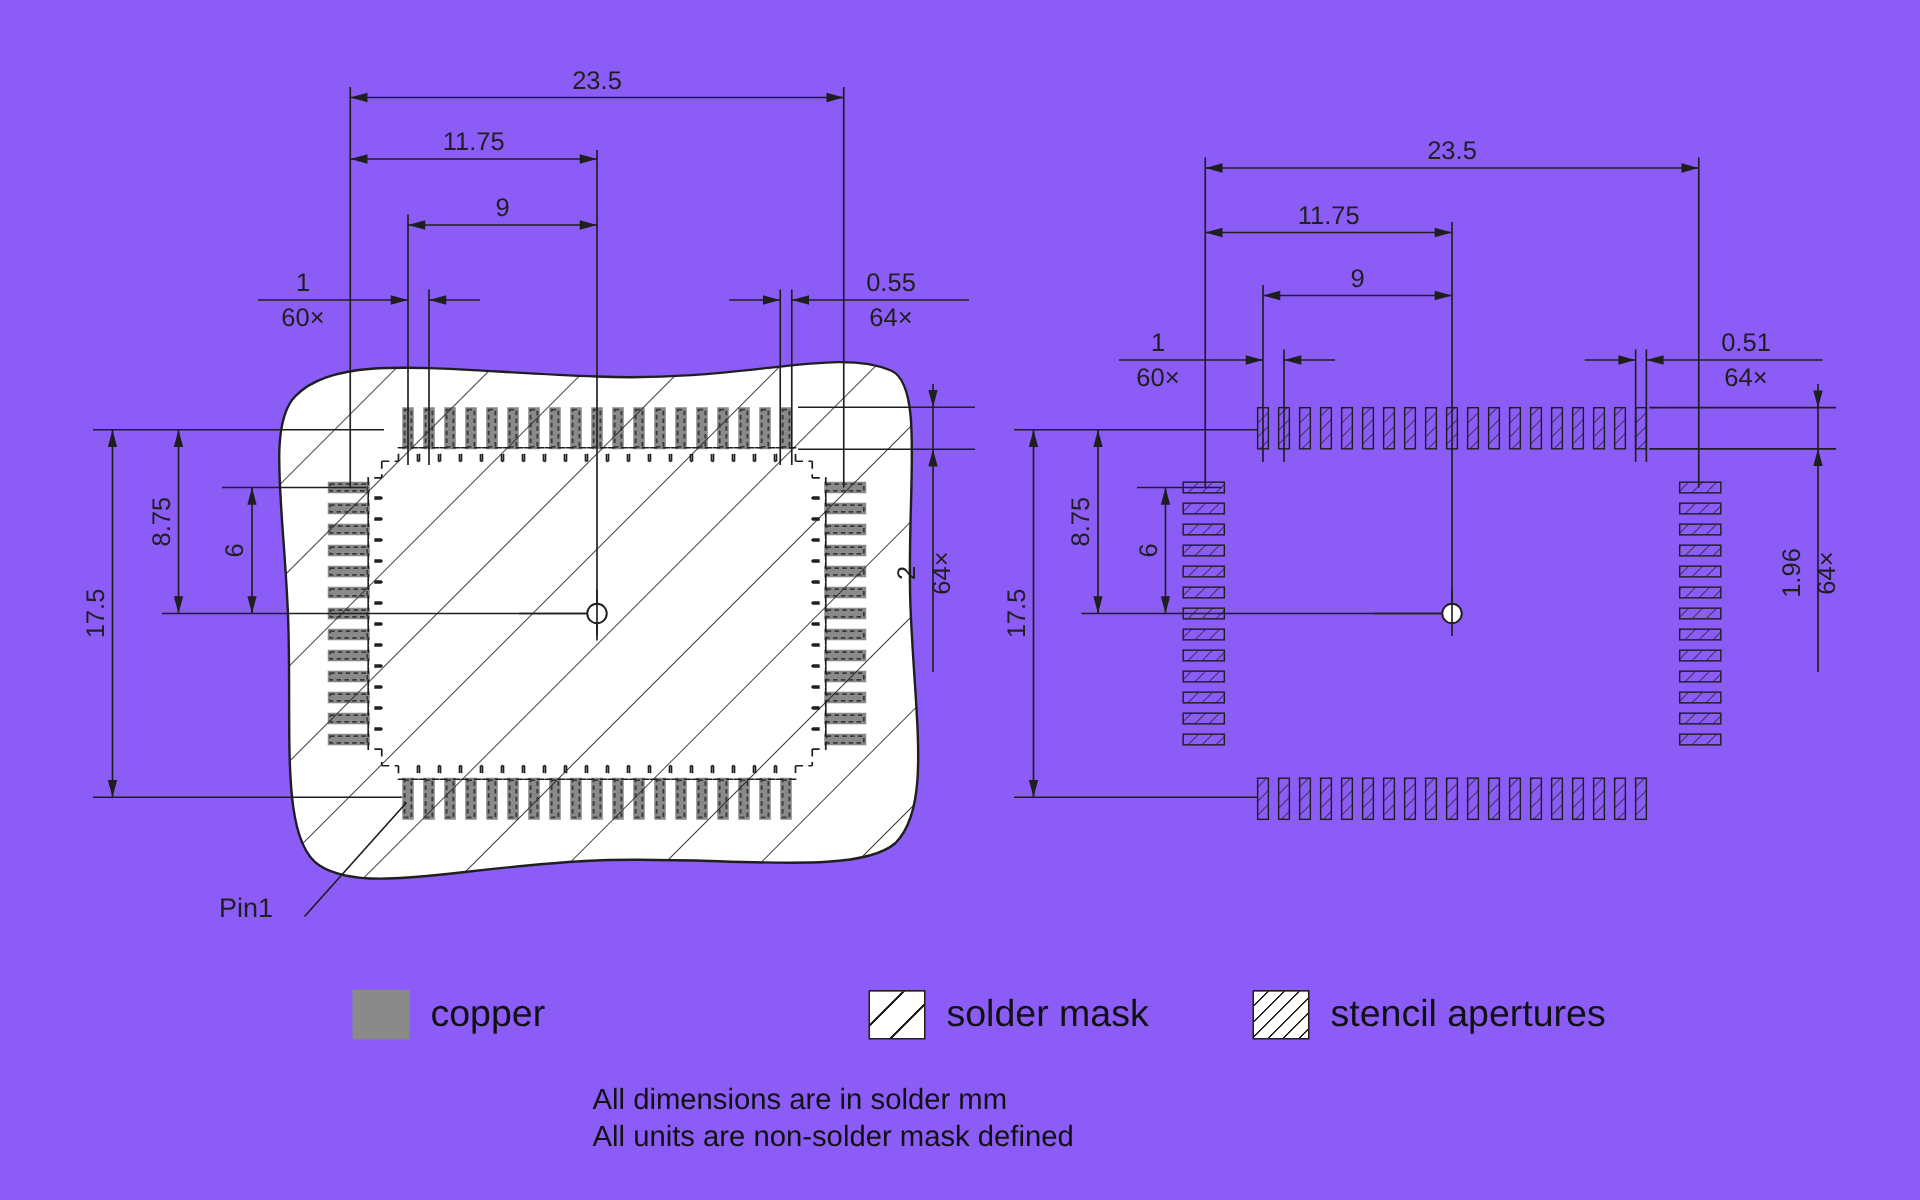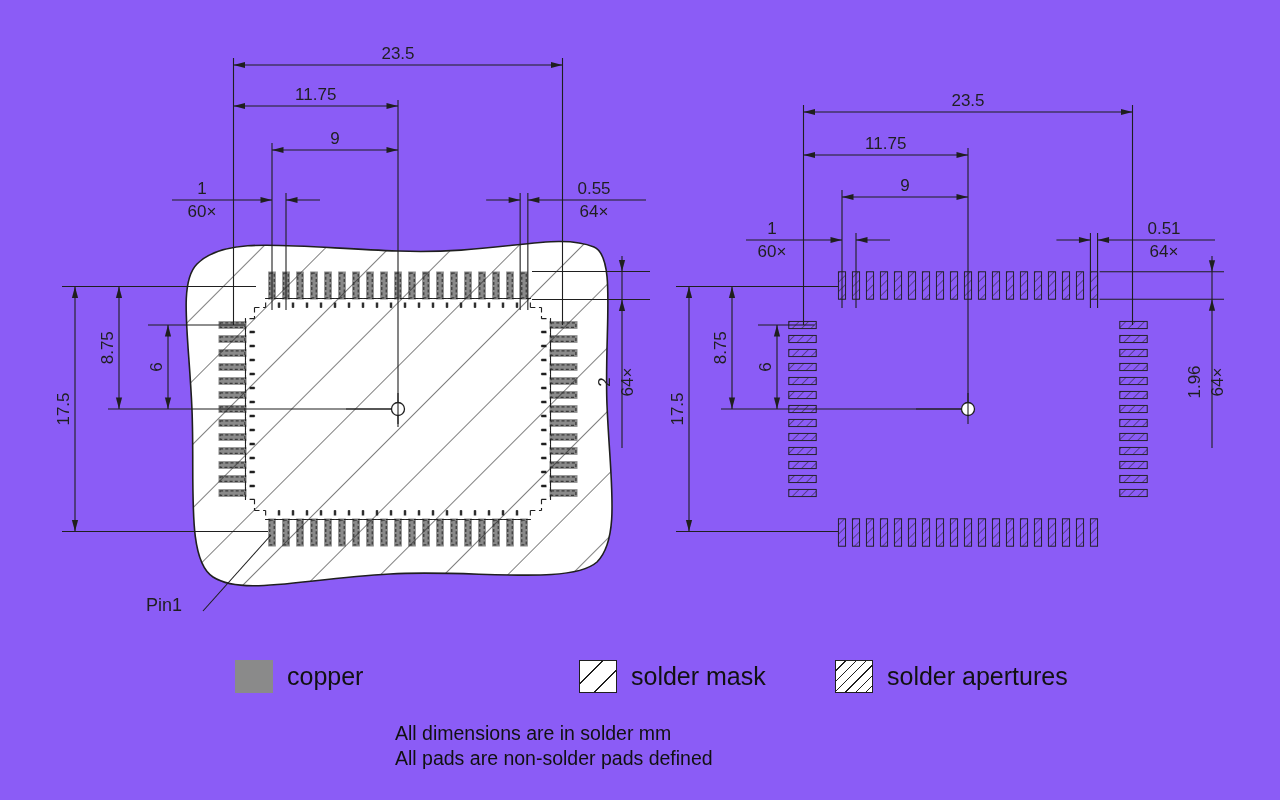--- a/index.html
+++ b/index.html
@@ -505,21 +505,21 @@
   <div class="legend-item" style="left:235px;">
     <div class="swatch swatch-copper"></div>
     <span class="legend-label">copper</span>
   </div>
   <div class="legend-item" style="left:535px;padding-left:44px;">
     <div class="swatch swatch-mask"></div>
     <span class="legend-label">solder mask</span>
   </div>
   <div class="legend-item" style="left:835px;">
     <div class="swatch swatch-stencil"></div>
-    <span class="legend-label">solder apertures</span>
+    <span class="legend-label">stencil apertures</span>
   </div>
 
   <div class="notes">
     <div>All dimensions are in solder mm</div>
-    <div>All pads are non-solder pads defined</div>
+    <div>All units are non-solder mask defined</div>
   </div>
 
 </div>
 
 </body></html>

